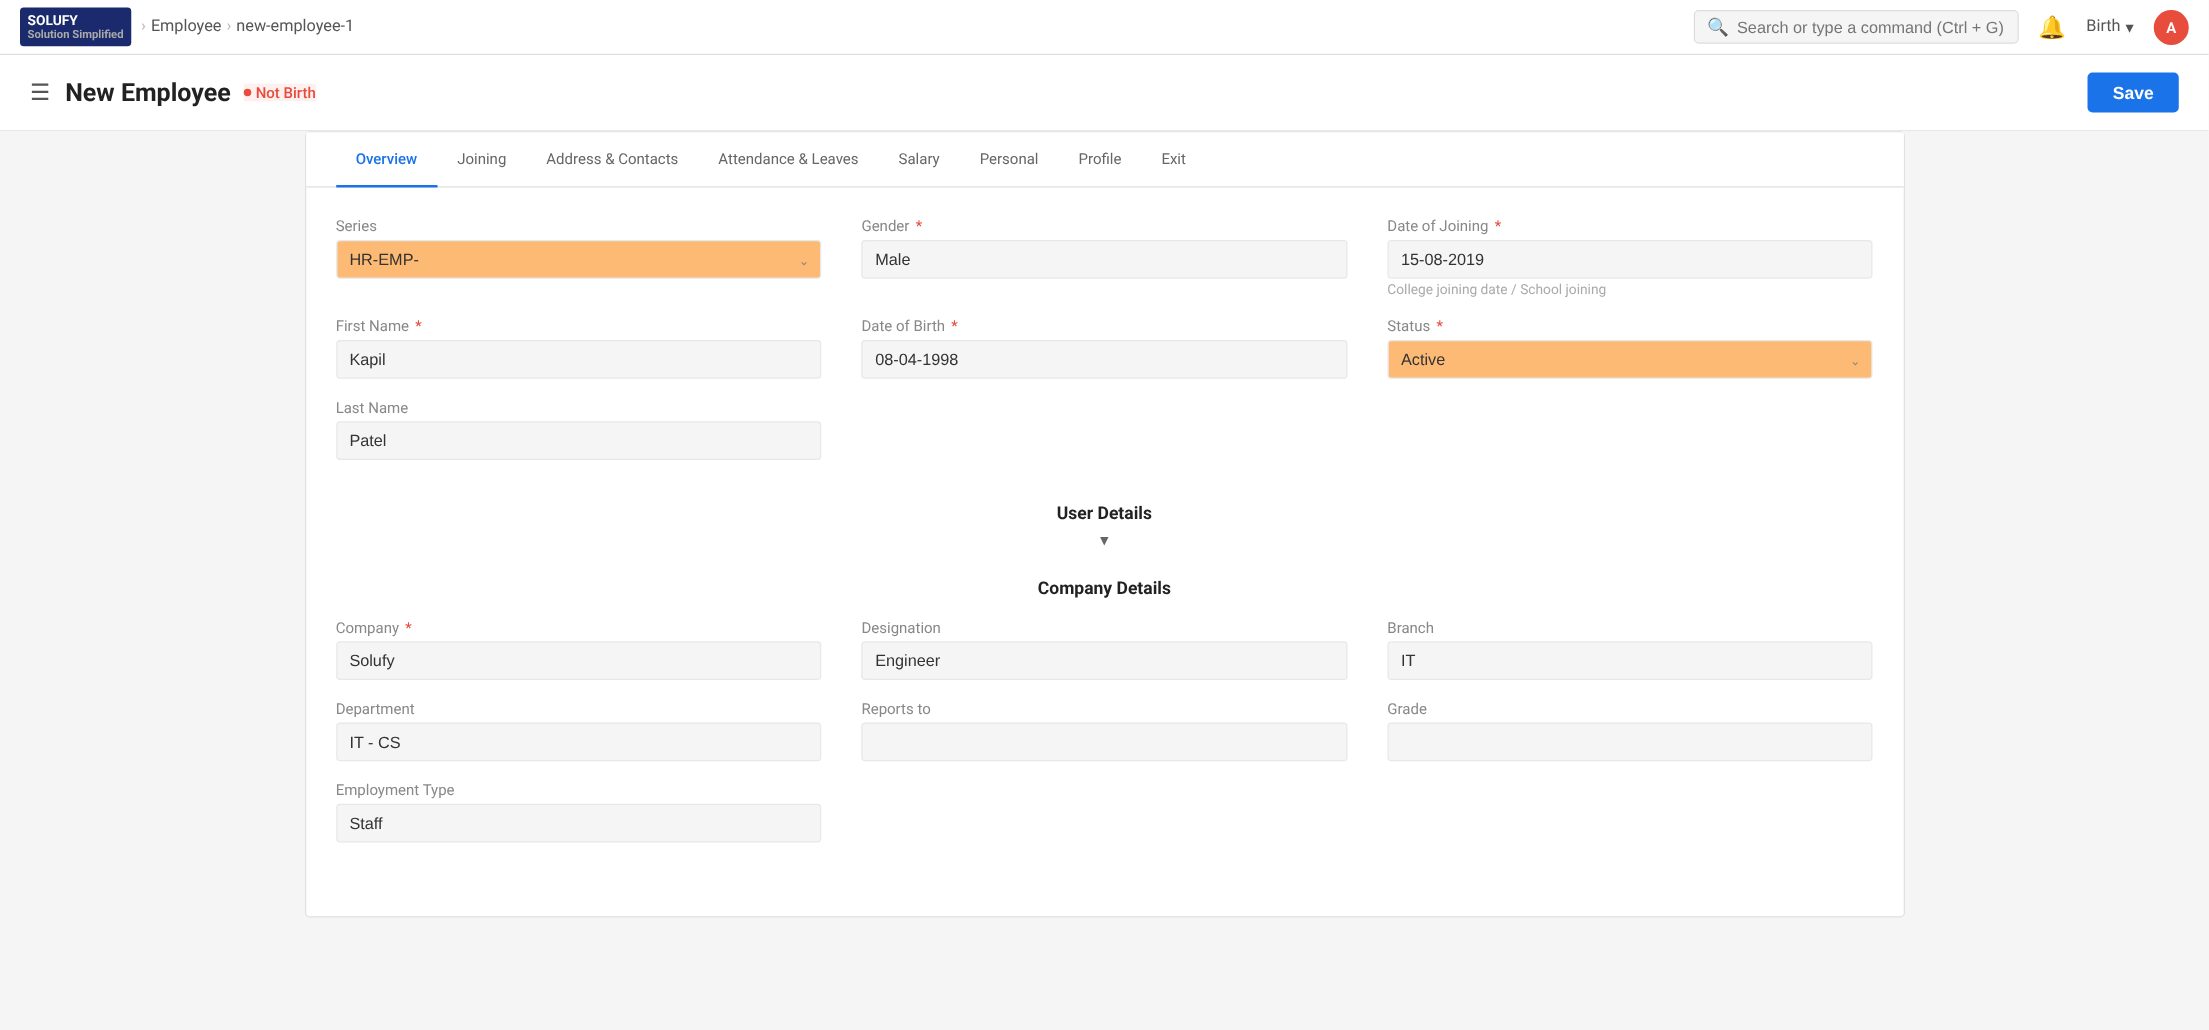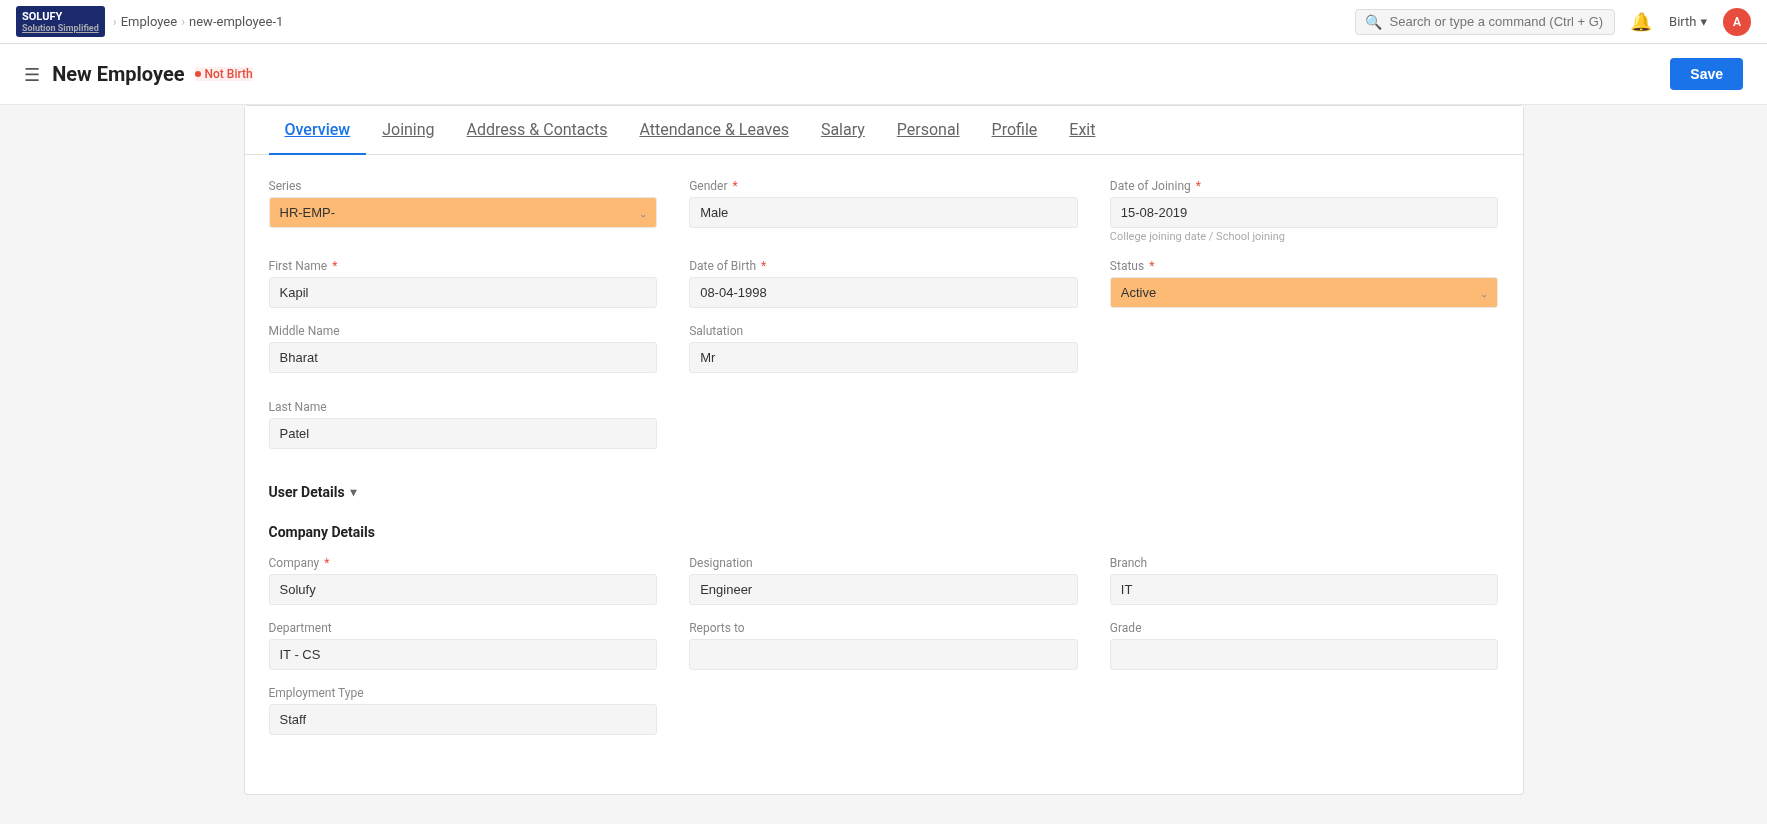--- a/index.html
+++ b/index.html
@@ -12,21 +12,21 @@
       height: 44px; position: sticky; top: 0; z-index: 100;
     }
     .navbar-logo {
       display: flex; align-items: center; margin-right: 8px;
     }
     .logo-box {
       background: #1a2a6c; color: #fff; font-weight: bold;
       font-size: 11px; padding: 4px 6px; border-radius: 3px;
       line-height: 1.2;
     }
-    .logo-text { font-size: 9px; color: #aaa; text-decoration: underline; }
+    .logo-text { font-size: 9px; color: #aaa; }
     .breadcrumb {
       display: flex; align-items: center; color: #888; font-size: 13px; gap: 4px;
     }
     .breadcrumb-sep { color: #bbb; }
     .breadcrumb-item { color: #555; }
     .navbar-right {
       margin-left: auto; display: flex; align-items: center; gap: 16px;
     }
     .search-bar {
       display: flex; align-items: center; background: #f5f5f5;
@@ -79,23 +79,23 @@
       background: #fff; border: 1px solid #e0e0e0; border-radius: 4px;
       margin: 0 auto; max-width: 1280px;
     }
 
     
     .tabs {
       display: flex; border-bottom: 1px solid #e0e0e0;
       padding: 0 24px; background: #fff;
     }
     .tab {
-      padding: 14px 16px; font-size: 16px; color: #666;
+      padding: 14px 16px; font-size: 12px; color: #666;
       cursor: pointer; border-bottom: 2px solid transparent;
-      white-space: nowrap; margin-bottom: -1px; text-decoration: underline;
+      white-space: nowrap; margin-bottom: -1px;
     }
     .tab.active {
       color: #1a73e8; border-bottom-color: #1a73e8; font-weight: 500;
     }
 
     
     .form-body { padding: 24px 24px 32px; }
 
     
     .field-row {
@@ -121,21 +121,21 @@
     .select-wrapper { position: relative; }
     .select-wrapper::after {
       content: '⌃'; position: absolute; right: 10px; top: 50%;
       transform: translateY(-50%) rotate(180deg); color: #888; pointer-events: none; font-size: 10px;
     }
 
     
     .section-header {
       display: flex; align-items: center; gap: 6px;
       font-size: 14px; font-weight: 700; color: #222;
-      margin: 24px 0 16px; cursor: pointer;
+      margin: 24px 0 16px; cursor: pointer; flex-direction: column;
     }
     .section-chevron { font-size: 12px; color: #666; }
 
     
     .helper-text { font-size: 11px; color: #aaa; margin-top: 2px; }
 
     
     .field-empty { min-height: 60px; }
   </style>
 </head>
@@ -241,31 +241,20 @@
             <span class="required">*</span>
           </label>
           <div class="select-wrapper">
             <select class="field-select">
               <option>Active</option>
             </select>
           </div>
         </div>
       </div>
 
-      <div class="field-row">
-        <div class="field-col">
-          <label class="field-label">Middle Name</label>
-          <input class="field-input" type="text" value="Bharat" style="">
-        </div>
-        <div class="field-col">
-          <label class="field-label">Salutation</label>
-          <input class="field-input" type="text" value="Mr" style="">
-        </div>
-        <div class="field-col field-empty"></div>
-      </div>
 
       <div class="field-row">
         <div class="field-col">
           <label class="field-label">Last Name</label>
           <input class="field-input" type="text" value="Patel" style="">
         </div>
         <div class="field-col field-empty"></div>
         <div class="field-col field-empty"></div>
       </div>
 

